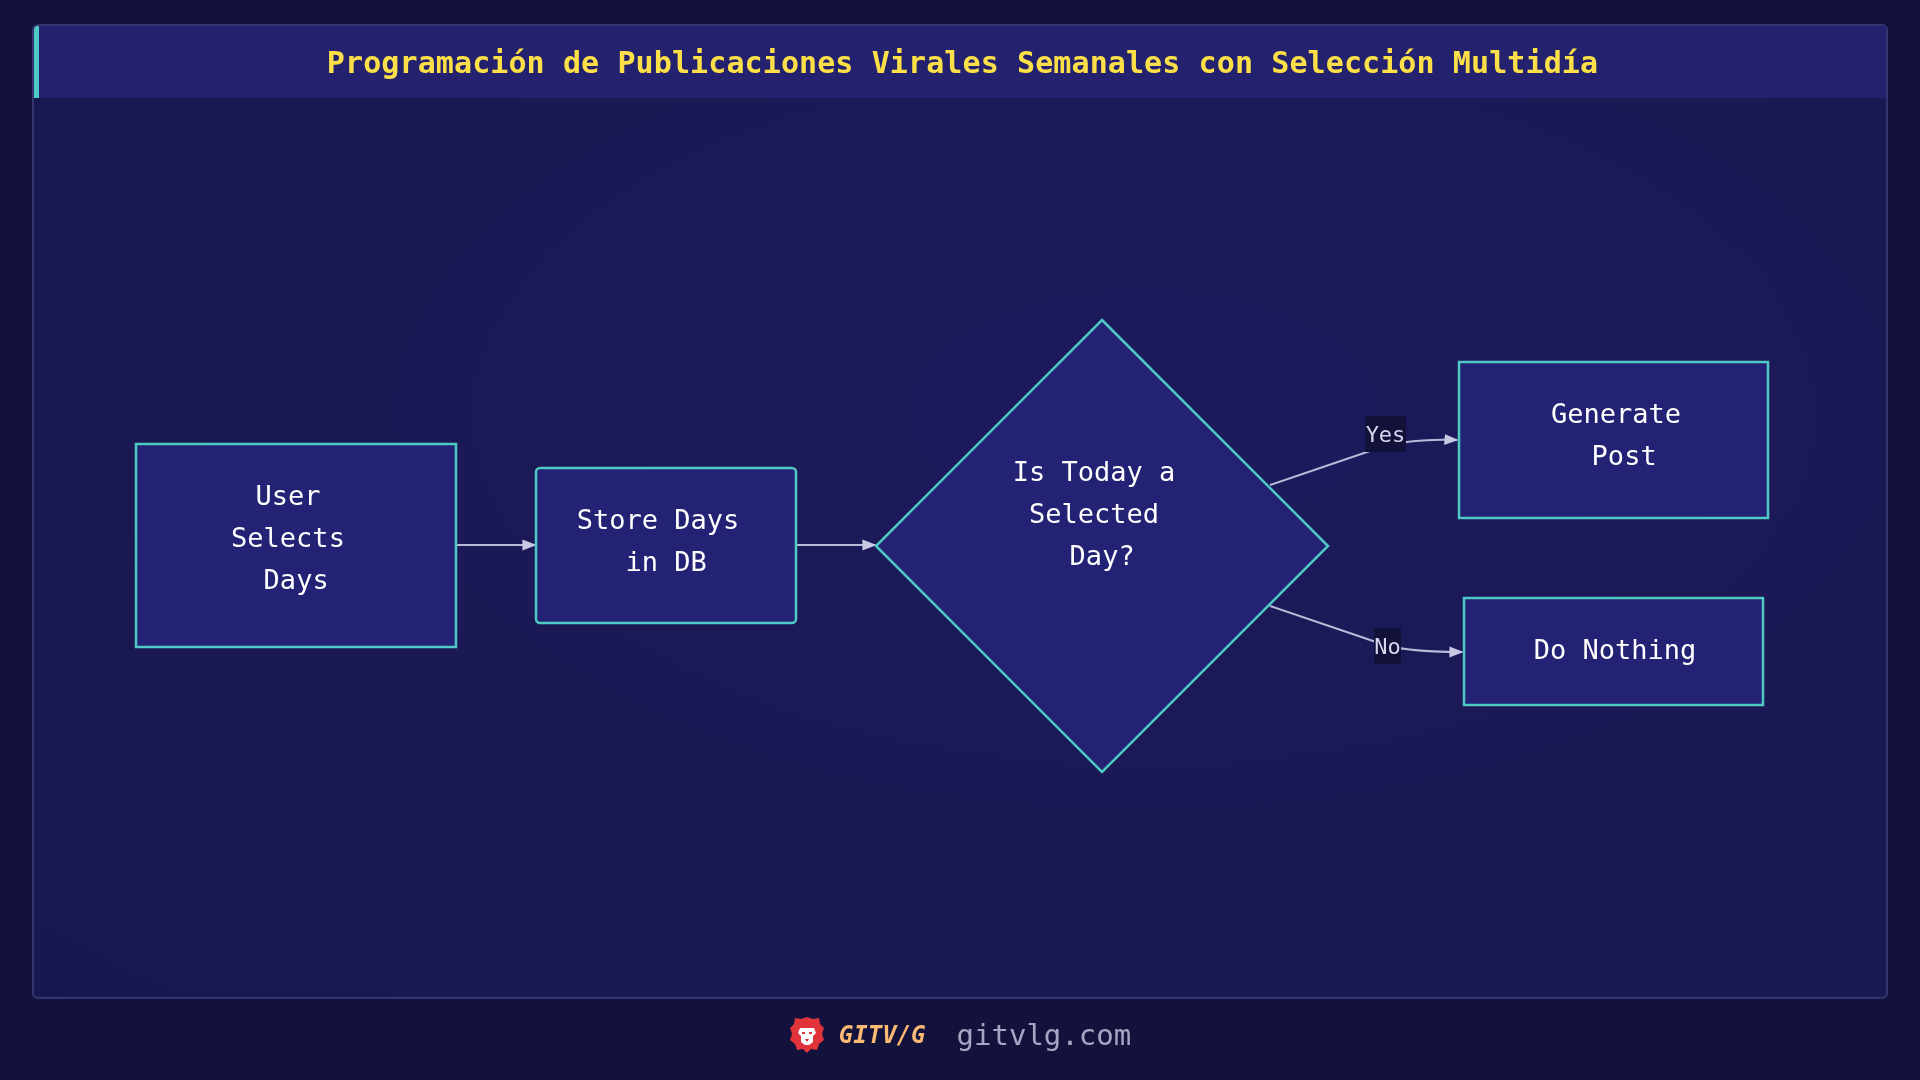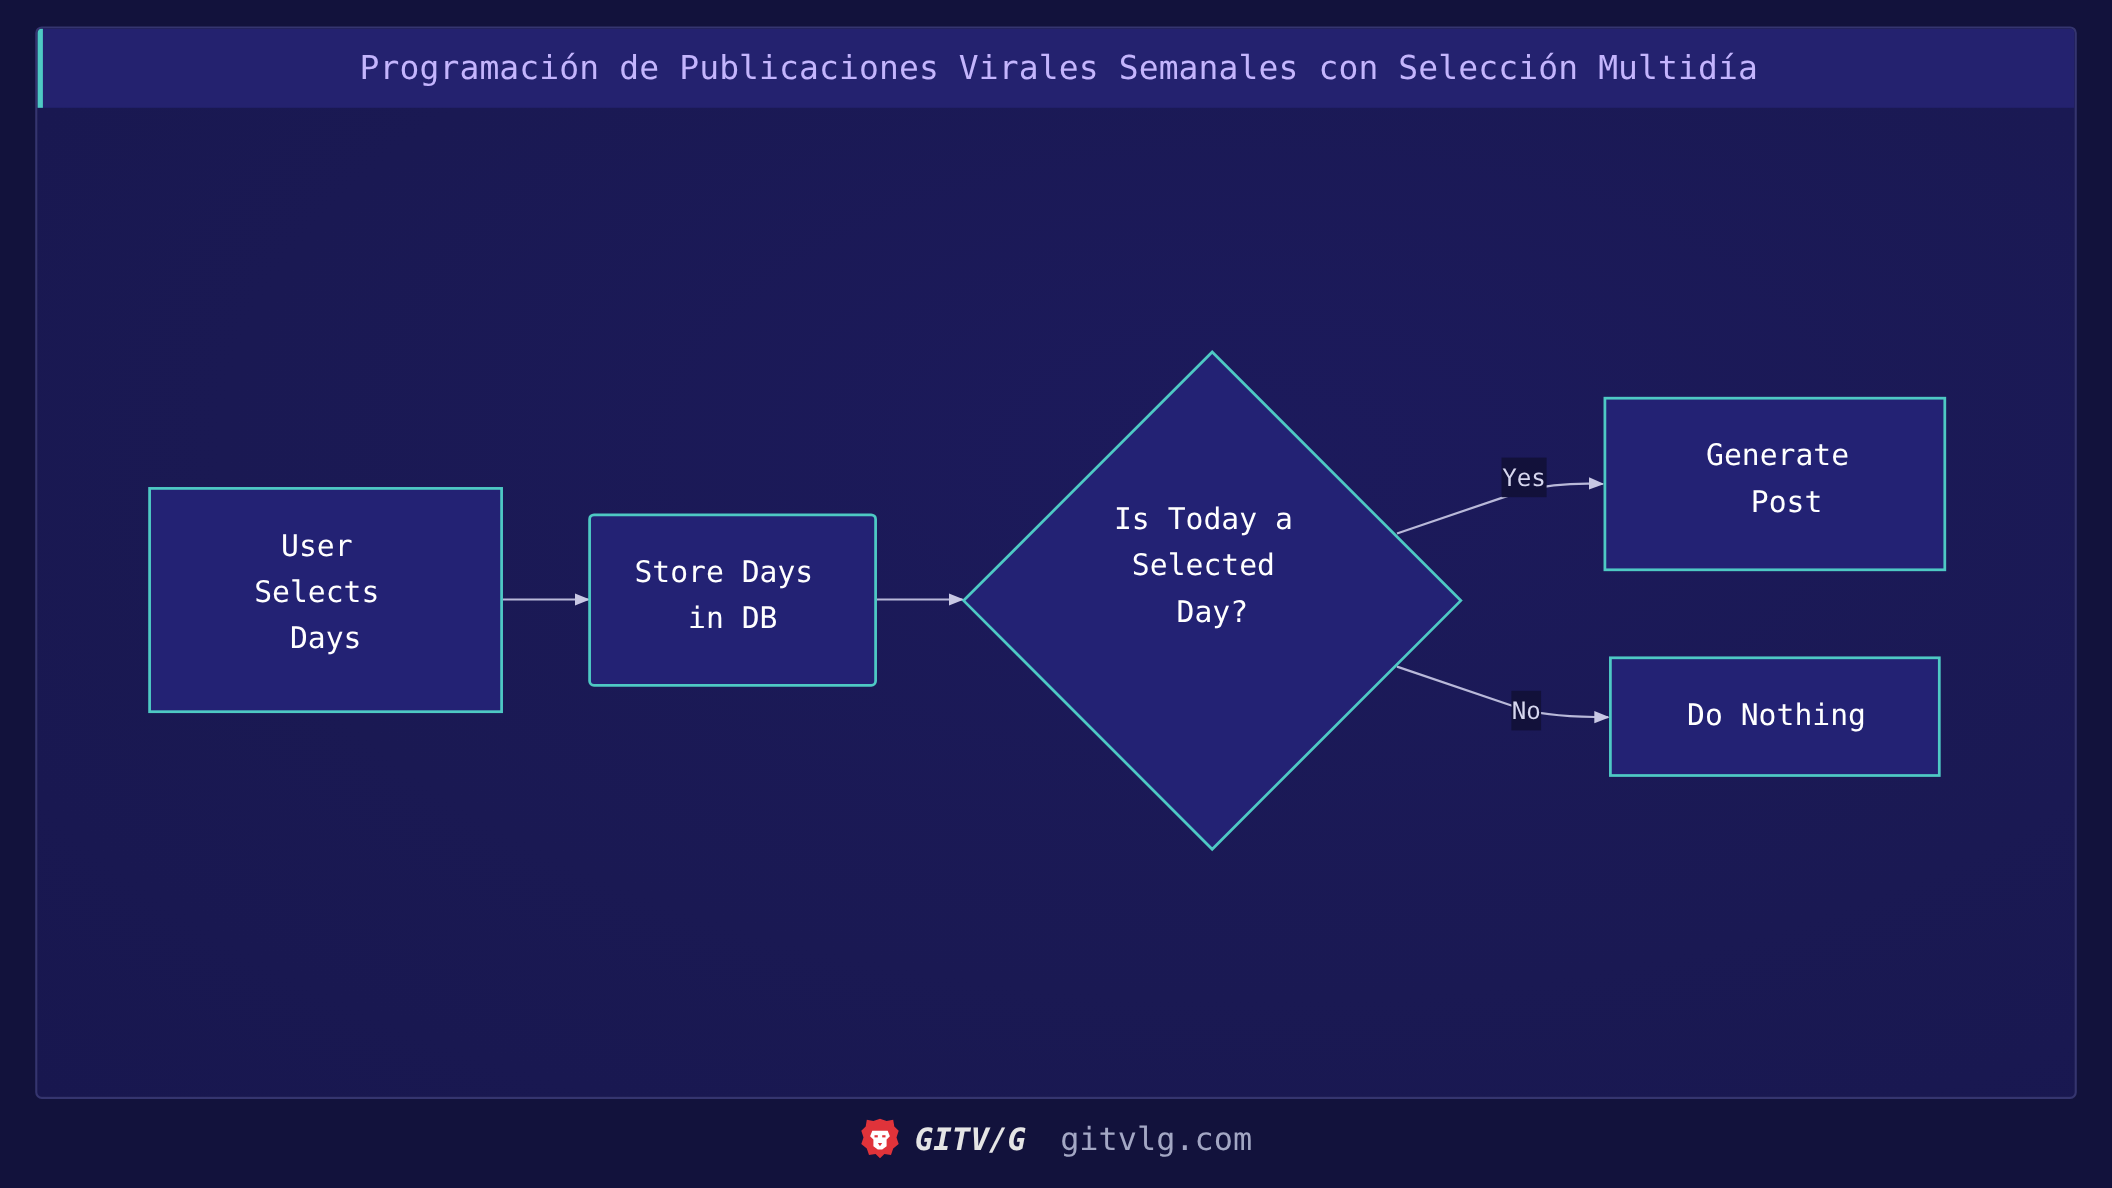--- a/index.html
+++ b/index.html
@@ -13,38 +13,38 @@
     box-sizing:border-box; border:2px solid #35356f; border-radius:6px;
     background:radial-gradient(ellipse at 60% 40%, #1c1a5c 0%, #1a1953 60%, #18174f 100%);
     overflow:hidden;
   }
   .header {
     position:absolute; left:0; top:0; right:0; height:72px;
     background:#24226f; border-left:5px solid #4ec9c4;
     display:flex; align-items:center; justify-content:center;
   }
   .header .title {
-    color:#c4b5fd; font-weight:normal; font-size:30px; letter-spacing:0.1px;
+    color:#fde047; font-weight:bold; font-size:30px; letter-spacing:0.1px;
     white-space:nowrap;
   }
   svg.diagram { position:absolute; left:0; top:0; }
   .node-text {
     fill:#ffffff; font-family:"DejaVu Sans Mono", "Liberation Mono", monospace;
     font-size:27px;
   }
   .edge-label-text {
     fill:#d6d6ee; font-family:"DejaVu Sans Mono", "Liberation Mono", monospace;
     font-size:22px;
   }
   .footer {
     position:absolute; left:0; right:0; top:1012px; height:46px;
     display:flex; align-items:center; justify-content:center; gap:14px;
   }
   .footer .brand {
-    color:#e5e5e5; font-weight:bold; font-style:italic; font-size:28px;
+    color:#fdba74; font-weight:bold; font-style:italic; font-size:24px;
     font-family:"DejaVu Sans Mono", "Liberation Mono", monospace;
   }
   .footer .site {
     color:#a3a7c4; font-size:29px; margin-left:17px;
     font-family:"DejaVu Sans Mono", "Liberation Mono", monospace;
   }
   .logo { width:36px; height:38px; display:block; }
 </style>
 </head>
 <body>

